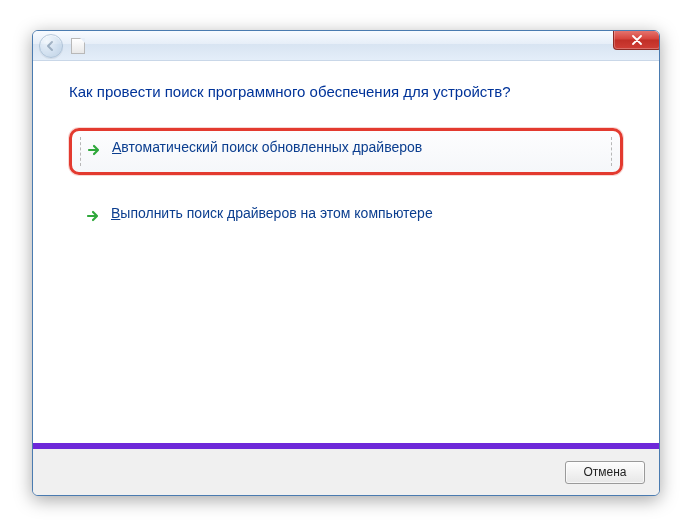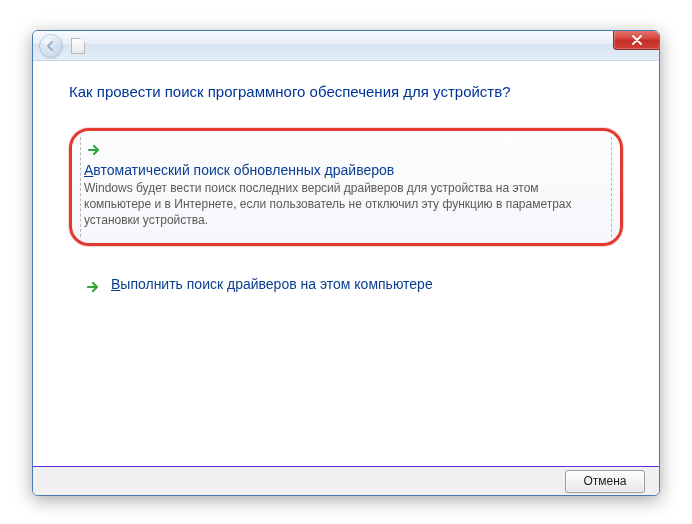--- a/index.html
+++ b/index.html
@@ -100,25 +100,24 @@
     .options { }
     .option {
       display: flex;
       padding: 10px 14px 14px 14px;
       margin-bottom: 20px;
       cursor: pointer;
       position: relative;
     }
     .option.highlighted {
       border: 3px solid #e33a2f;
-      border-radius: 20px;
+      border-radius: 10px;
       box-shadow: 0 0 0 1px rgba(227,58,47,0.2);
       background: linear-gradient(to bottom, #fdfdfe, #f5f7fa);
       padding: 8px 12px 14px 12px;
-      flex-direction: column;
     }
     .option.highlighted::before,
     .option.highlighted::after {
       content: "";
       position: absolute;
       top: 6px;
       bottom: 6px;
       width: 0;
       border-left: 1px dashed #b7b7b7;
     }
@@ -138,23 +137,23 @@
       font-size: 14px;
       margin-bottom: 2px;
     }
     .opt-title .ul { text-decoration: underline; }
     .opt-desc {
       color: #5a5a5a;
       font-size: 12px;
       line-height: 1.35;
     }
     .footer {
-      height: 29px;
+      height: 52px;
       background: #f0f0f0;
-      border-top: 1px solid #6d28d9;
+      border-top: 6px solid #6d28d9;
       display: flex;
       align-items: center;
       justify-content: flex-end;
       padding: 0 14px;
     }
     .btn {
       min-width: 80px;
       height: 23px;
       background: linear-gradient(to bottom, #fdfdfd, #e7e7e7);
       border: 1px solid #9a9a9a;
@@ -191,21 +190,20 @@
     <div class="options">
 
       <div class="option highlighted">
         <div class="opt-icon">
           <svg width="16" height="16" viewBox="0 0 16 16">
             <path d="M3 8 H11 M8 4 L12 8 L8 12" stroke="#2fa83b" stroke-width="2.2" fill="none" stroke-linecap="round" stroke-linejoin="round"></path>
           </svg>
         </div>
         <div class="opt-body">
           <div class="opt-title"><span class="ul">А</span><span>втоматический поиск обновленных драйверов</span></div>
-          <div class="opt-desc">Windows будет вести поиск последних версий драйверов для устройства на этом компьютере и в Интернете, если пользователь не отключил эту функцию в параметрах установки устройства.</div>
         </div>
       </div>
 
       <div class="option">
         <div class="opt-icon">
           <svg width="16" height="16" viewBox="0 0 16 16">
             <path d="M3 8 H11 M8 4 L12 8 L8 12" stroke="#2fa83b" stroke-width="2.2" fill="none" stroke-linecap="round" stroke-linejoin="round"></path>
           </svg>
         </div>
         <div class="opt-body">

